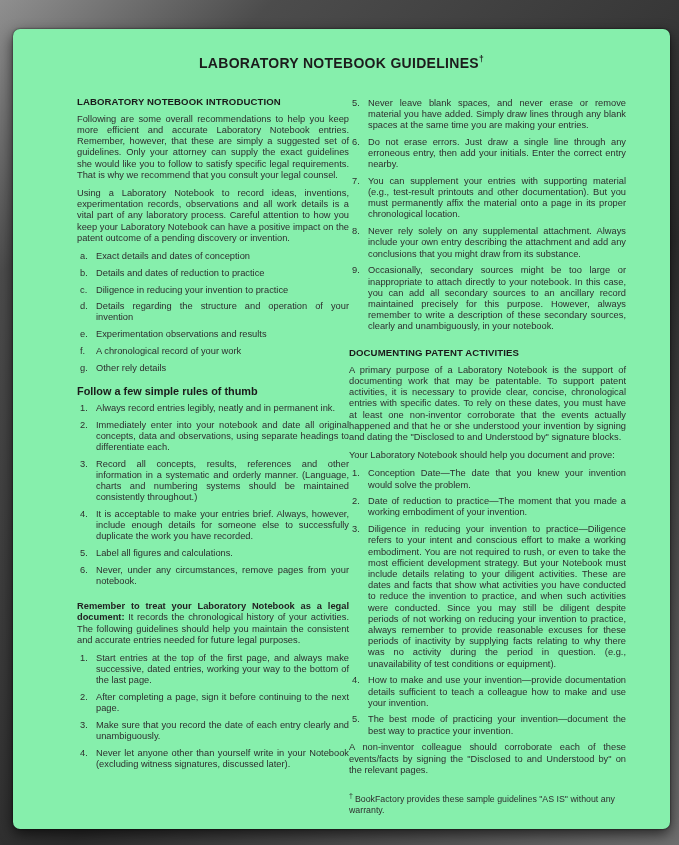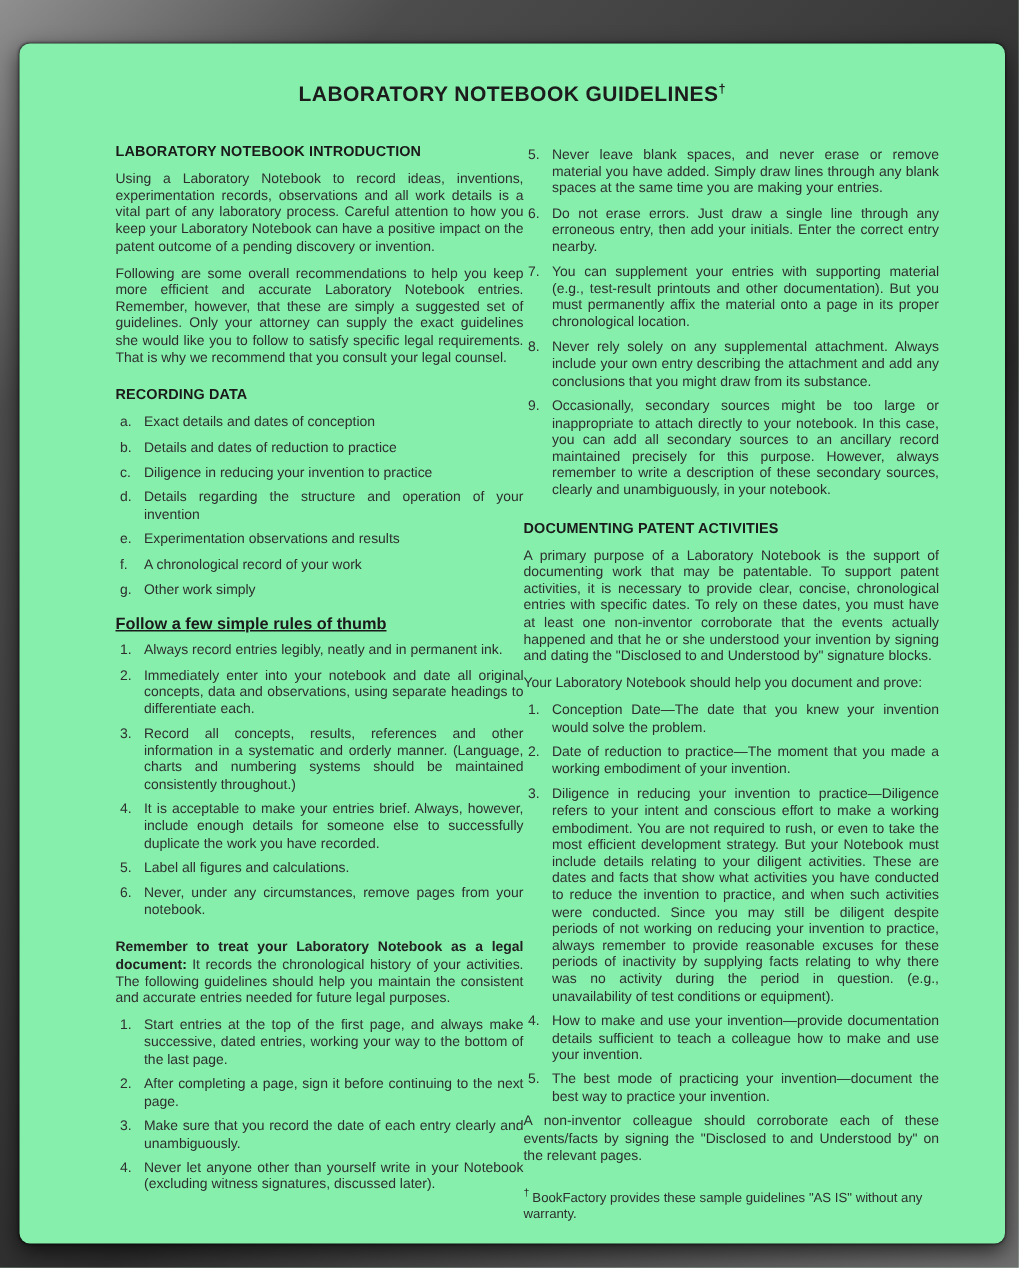--- a/index.html
+++ b/index.html
@@ -43,21 +43,20 @@
     color: #1a1a1a;
     margin: 0 0 7px 0;
     text-align: left;
     letter-spacing: 0.1px;
   }
   .sub-heading {
     font-weight: bold;
     color: #1a1a1a;
     margin: 12px 0 6px 0;
     text-align: left;
-    text-decoration: underline;
   }
   .section-gap { margin-top: 14px; }
   p { margin: 0 0 7px 0; }
   .list { margin: 2px 0 0 0; }
   .li { display: flex; margin: 0 0 5.5px 0; }
   .li .marker { flex: none; width: 16px; padding-left: 3px; text-align: left; }
   .li .li-text { flex: 1; }
   .it { }
   b { color: #222; }
   .footnote { margin-top: 14px; text-align: left; }
@@ -76,24 +75,23 @@
 
 <div class="page">
 
   <h1 class="title"><span>LABORATORY NOTEBOOK GUIDELINES</span><sup>†</sup></h1>
 
   <div class="columns">
 
     <div class="col col-left">
 
       <h2 class="sec-heading">LABORATORY NOTEBOOK INTRODUCTION</h2>
+      <p>Following are some overall recommendations to help you keep more efficient and accurate Laboratory Notebook entries. Remember, however, that these are simply a suggested set of guidelines. Only your attorney can supply the exact guidelines she would like you to follow to satisfy specific legal requirements. That is why we recommend that you consult your legal counsel.</p>
       <p>Using a Laboratory Notebook to record ideas, inventions, experimentation records, observations and all work details is a vital part of any laboratory process. Careful attention to how you keep your Laboratory Notebook can have a positive impact on the patent outcome of a pending discovery or invention.</p>
-      <p>Following are some overall recommendations to help you keep more efficient and accurate Laboratory Notebook entries. Remember, however, that these are simply a suggested set of guidelines. Only your attorney can supply the exact guidelines she would like you to follow to satisfy specific legal requirements. That is why we recommend that you consult your legal counsel.</p>
-
-      <h2 class="sec-heading section-gap">RECORDING DATA</h2>
+
       <div class="list">
         <div class="li">
             <span class="marker">a.</span>
             <span class="li-text">Exact details and dates of conception</span>
           </div>
         <div class="li">
             <span class="marker">b.</span>
             <span class="li-text">Details and dates of reduction to practice</span>
           </div>
         <div class="li">
@@ -107,21 +105,21 @@
         <div class="li">
             <span class="marker">e.</span>
             <span class="li-text">Experimentation observations and results</span>
           </div>
         <div class="li">
             <span class="marker">f.</span>
             <span class="li-text">A chronological record of your work</span>
           </div>
         <div class="li">
             <span class="marker">g.</span>
-            <span class="li-text">Other work simply</span>
+            <span class="li-text">Other rely details</span>
           </div>
       </div>
 
       <h3 class="sub-heading">Follow a few simple rules of thumb</h3>
       <div class="list">
         <div class="li">
             <span class="marker">1.</span>
             <span class="li-text">Always record entries legibly, neatly and in permanent ink.</span>
           </div>
         <div class="li">

